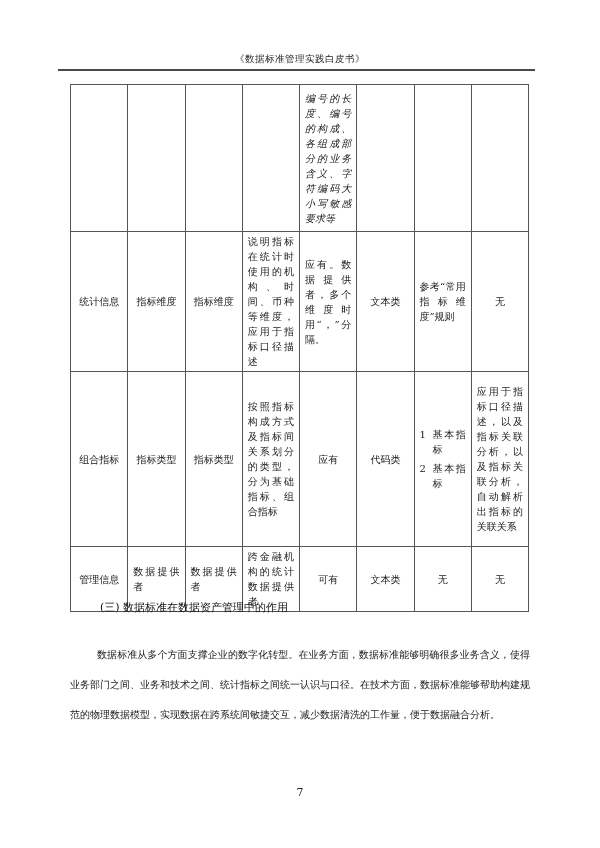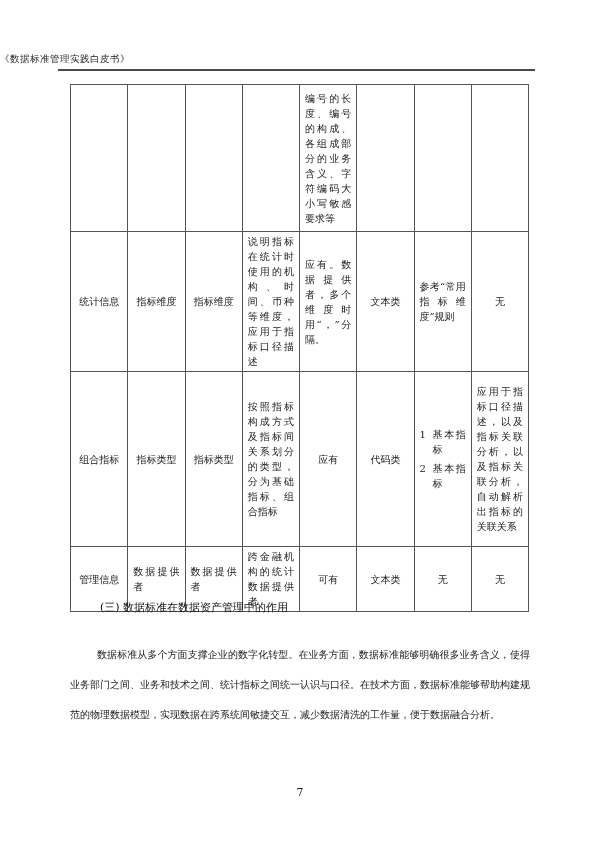--- a/index.html
+++ b/index.html
@@ -6,21 +6,21 @@
   body {
     width: 600px; height: 848px;
     background: #ffffff;
     position: relative;
     font-family: "DejaVu Serif", "Liberation Serif", serif;
     color: #1a1a1a;
     overflow: hidden;
   }
   .header-title {
     position: absolute; top: 53px; left: 0; right: 0;
-    text-align: left;
+    text-align: center;
     font-size: 9.5px; letter-spacing: 0.5px;
     color: #222;
   }
   .header-rule {
     position: absolute; top: 69px; left: 58px;
     width: 477px; height: 2px;
     background: #4a4a4a;
   }
   table.doc-table {
     position: absolute; top: 84px; left: 70px;
@@ -37,21 +37,21 @@
     text-align: center;
     vertical-align: middle;
     color: #1a1a1a;
     overflow: hidden;
     word-break: break-all;
   }
   table.doc-table td.j {
     text-align: justify;
     text-justify: inter-character;
   }
-  tr.tr0 { height: 147px; }
+  tr.tr0 { height: 147px; font-style: italic; }
   tr.tr1 { height: 122px; }
   tr.tr2 { height: 175px; }
   tr.tr3 { height: 64px; }
   td.list-cell { padding: 2px 3px; }
   .li { display: flex; margin: 4px 0; text-align: left; }
   .li .num { width: 13px; flex: none; text-align: left; }
   .li .litext { flex: 1; text-align: justify; text-justify: inter-character; }
   .section-heading {
     position: absolute; top: 600px; left: 70px;
     width: 460px;

